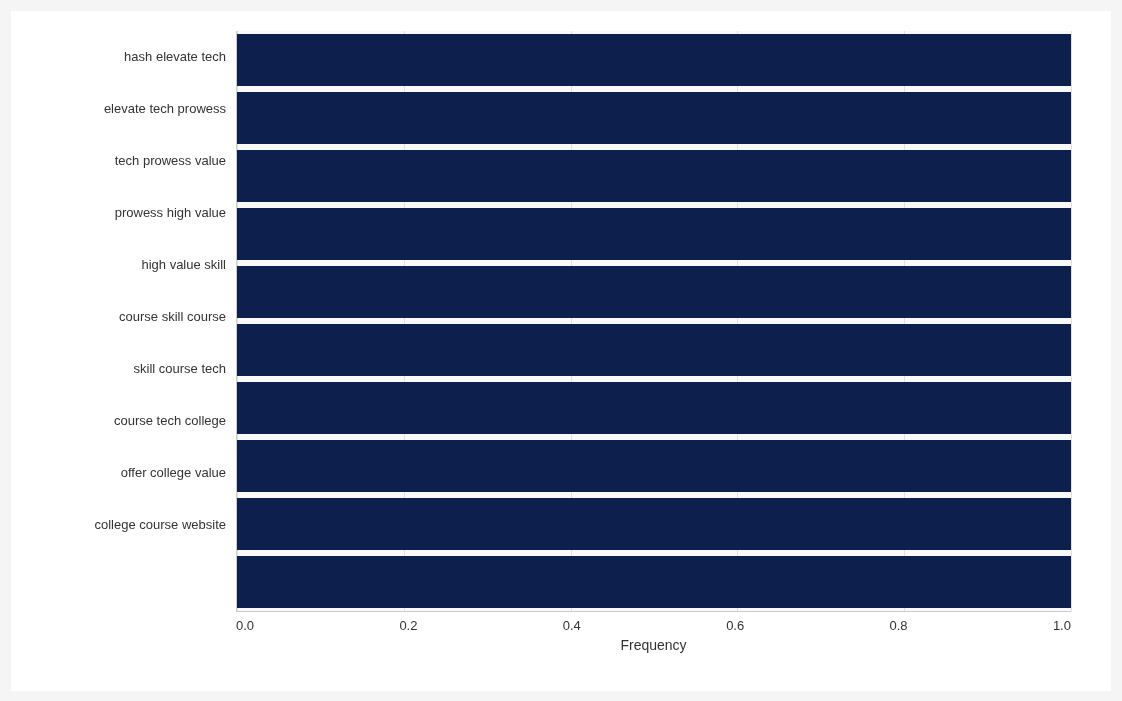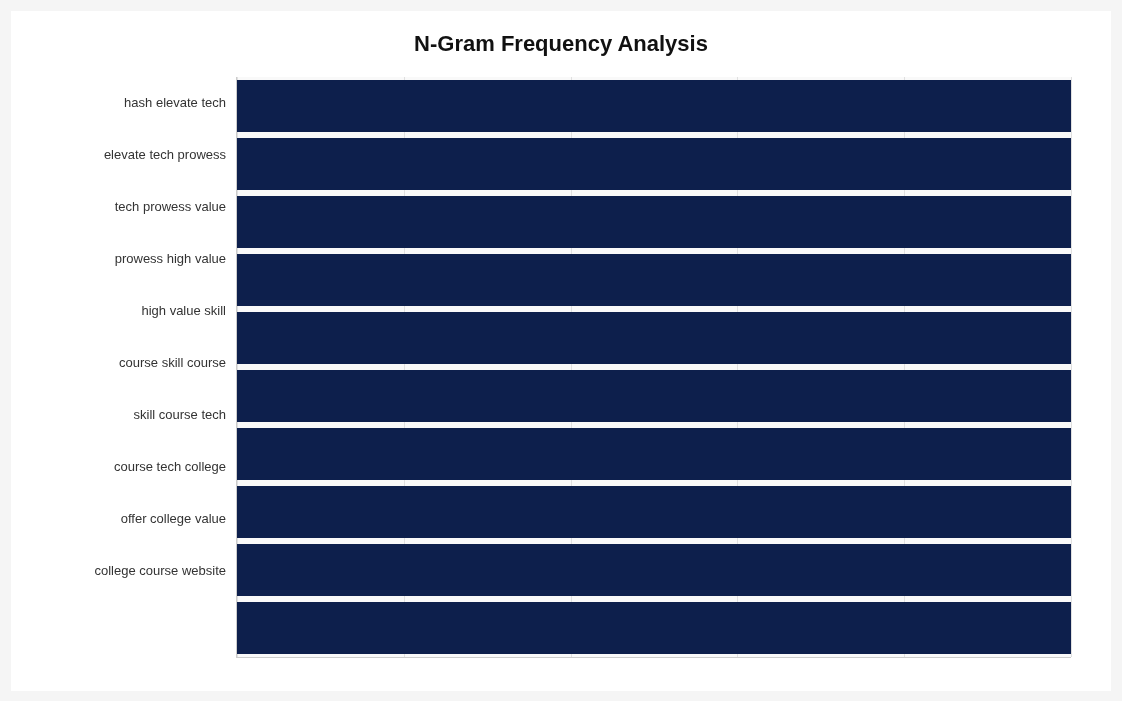--- a/index.html
+++ b/index.html
@@ -98,21 +98,20 @@
       text-align: center;
       font-size: 14px;
       color: #333;
       margin-top: 4px;
     }
   </style>
 </head>
 <body>
 
 <div class="chart-container">
-  <div class="chart-title">N-Gram Frequency Analysis</div>
   <div class="chart-area">
     <div class="y-axis-labels" id="y-labels">
         <div class="y-label">hash elevate tech</div>
         <div class="y-label">elevate tech prowess</div>
         <div class="y-label">tech prowess value</div>
         <div class="y-label">prowess high value</div>
         <div class="y-label">high value skill</div>
         <div class="y-label">course skill course</div>
         <div class="y-label">skill course tech</div>
         <div class="y-label">course tech college</div>
@@ -153,15 +152,24 @@
           <div class="bar-row">
             <div class="bar" style="width: 100%; background: rgb(13, 31, 76);"></div>
           </div>
           <div class="bar-row">
             <div class="bar" style="width: 100%; background: rgb(13, 31, 76);"></div>
           </div>
           <div class="bar-row">
             <div class="bar" style="width: 100%; background: rgb(13, 31, 76);"></div>
           </div>
         </div>
+      <div class="x-axis" id="x-axis">
+          <span class="x-tick">0.0</span>
+          <span class="x-tick">0.2</span>
+          <span class="x-tick">0.4</span>
+          <span class="x-tick">0.6</span>
+          <span class="x-tick">0.8</span>
+          <span class="x-tick">1.0</span>
+        </div>
+      <div class="x-axis-label">Frequency</div>
     </div>
   </div>
 </div>
 
 </body></html>

